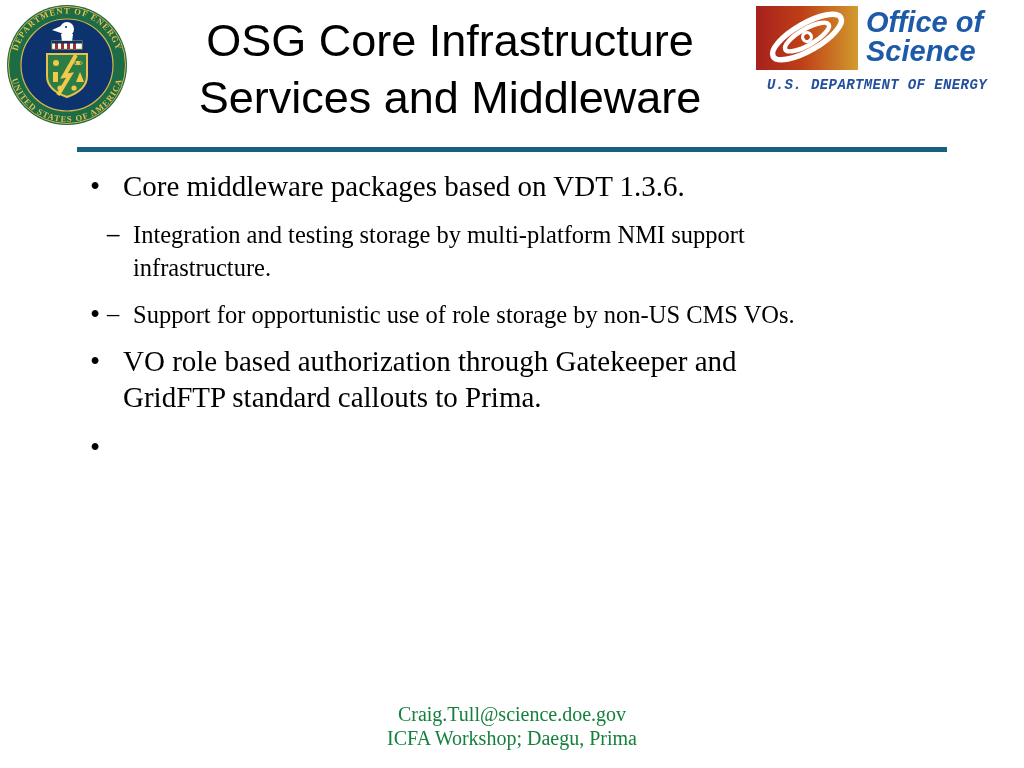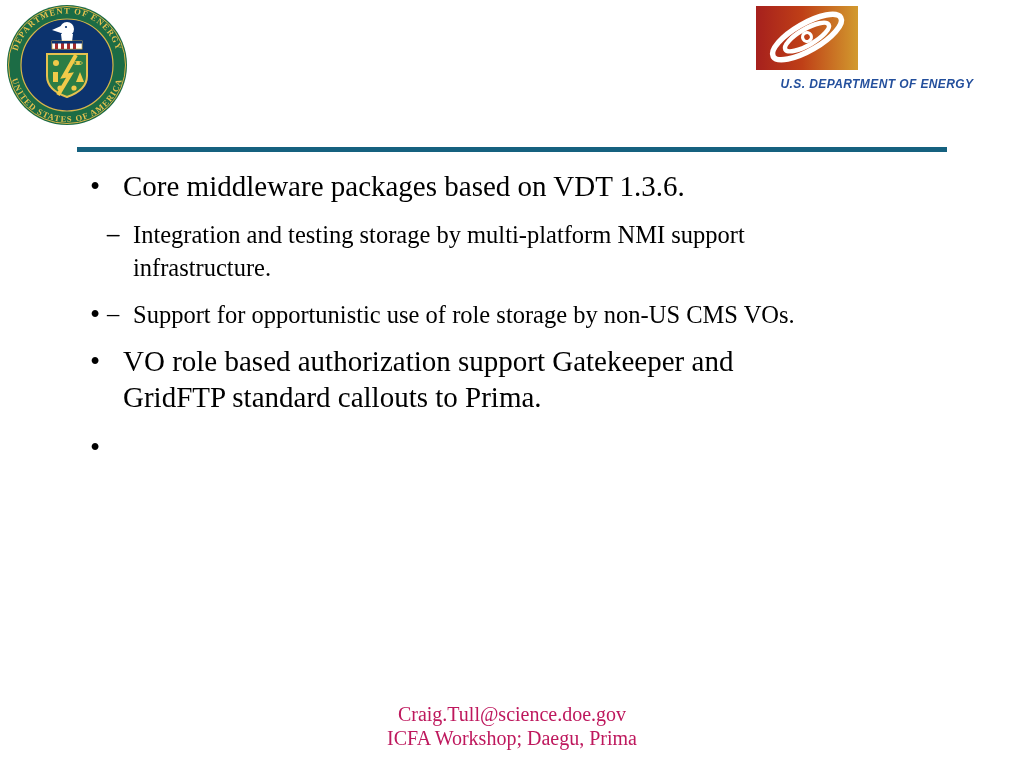--- a/index.html
+++ b/index.html
@@ -35,23 +35,23 @@
   .oos-emblem { width: 102px; height: 64px; flex: 0 0 auto; }
   .oos-name {
     margin-left: 8px; margin-top: 2px;
     font-family: "Liberation Sans", sans-serif;
     font-weight: bold; font-style: italic;
     font-size: 29px; line-height: 29px;
     color: #1d5aa8; white-space: nowrap;
   }
   .oos-sub {
     margin-top: 7px; width: 242px; text-align: center;
-    font-family: Liberation Sans, sans-serif;
+    font-family: Liberation Mono, monospace;
     font-weight: bold; font-style: italic;
-    font-size: 12px; letter-spacing: 0.4px;
+    font-size: 14px; letter-spacing: 0.4px;
     color: #234f9c; white-space: nowrap;
   }
   .divider {
     position: absolute; left: 77px; top: 147px;
     width: 870px; height: 5px;
     background: #15617f;
   }
 
   
   .bullets {
@@ -71,21 +71,21 @@
     padding-left: 133px; padding-right: 70px;
     margin-bottom: 12px;
   }
   .level2 .marker { position: absolute; left: 107px; top: -1px; }
 
   
   .footer {
     position: absolute; left: 0; top: 702px; width: 1024px;
     text-align: center;
     font-size: 20px; line-height: 24px;
-    color: #be185d;
+    color: #15803d;
   }
 
   .seal-ring-text {
     font-family: "Liberation Serif", serif;
     font-weight: bold; font-size: 8.5px;
     fill: #e6c14f; letter-spacing: 1.1px;
   }
 </style>
 </head>
 <body>
@@ -126,39 +126,47 @@
       <circle cx="72" cy="59" r="2" fill="#f2ca49"></circle>
       <ellipse cx="72" cy="59" rx="4.5" ry="1.6" fill="none" stroke="#f2ca49" stroke-width="0.8"></ellipse>
       <rect x="47" y="68" width="5" height="10" fill="#f2ca49"></rect>
       <polygon points="70,78 74,68 78,78" fill="#f2ca49"></polygon>
       <circle cx="54" cy="84" r="2.6" fill="#f2ca49"></circle>
       <circle cx="68" cy="84" r="2.6" fill="#f2ca49"></circle>
       <polyline points="70,51 58,72 64,71 52,91" fill="none" stroke="#f2ca49" stroke-width="4"></polyline>
     </g>
   </svg>
 
+  <div class="slide-title">
+    <div>OSG Core Infrastructure</div>
+    <div>Services and Middleware</div>
+  </div>
 
   <div class="oos-logo">
     <div class="oos-top">
       <svg class="oos-emblem" viewBox="0 0 102 64" aria-hidden="true">
         <defs>
           <linearGradient id="oosGrad" x1="0" y1="0" x2="1" y2="0">
             <stop offset="0%" stop-color="#a6201d"></stop>
             <stop offset="45%" stop-color="#bf3f17"></stop>
             <stop offset="100%" stop-color="#d29a2e"></stop>
           </linearGradient>
         </defs>
         <rect x="0" y="0" width="102" height="64" fill="url(#oosGrad)"></rect>
         <g transform="translate(51,31) rotate(-30)">
           <ellipse rx="39" ry="13.5" fill="none" stroke="#ffffff" stroke-width="5.5"></ellipse>
           <ellipse rx="25" ry="8" fill="none" stroke="#ffffff" stroke-width="4.5"></ellipse>
           <circle r="6" fill="#ffffff"></circle>
           <circle r="2.8" fill="#c04018"></circle>
         </g>
       </svg>
+      <div class="oos-name">
+        <div>Office of</div>
+        <div>Science</div>
+      </div>
     </div>
     <div class="oos-sub">U.S. DEPARTMENT OF ENERGY</div>
   </div>
 
   <div class="divider"></div>
 
   <div class="bullets">
       <div class="bullet-row level1">
         <span class="marker">•</span>
         <span class="text">Core middleware packages based on VDT 1.3.6.</span>
@@ -173,21 +181,21 @@
       </div>
       <div class="bullet-row level1">
         <span class="marker">•</span>
       </div>
       <div class="bullet-row level2">
         <span class="marker">–</span>
         <span class="text">Support for opportunistic use of role storage by non-US CMS VOs.</span>
       </div>
       <div class="bullet-row level1">
         <span class="marker">•</span>
-        <span class="text">VO role based authorization support Gatekeeper and
+        <span class="text">VO role based authorization through Gatekeeper and
 GridFTP standard callouts to Prima.</span>
       </div>
       <div class="bullet-row level1">
         <span class="marker">•</span>
       </div>
     </div>
 
   <div class="footer">
     <div>Craig.Tull@science.doe.gov</div>
     <div>ICFA Workshop; Daegu, Prima</div>

